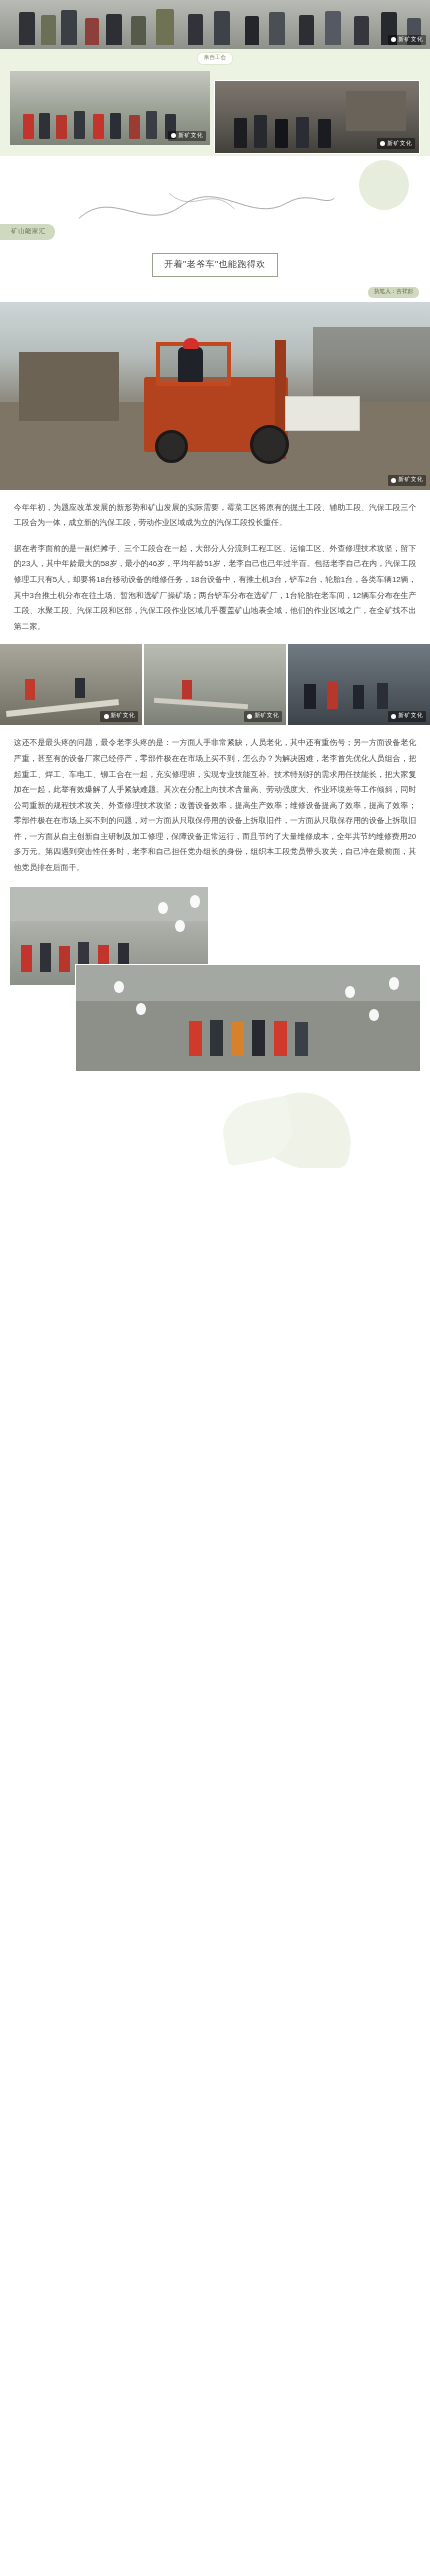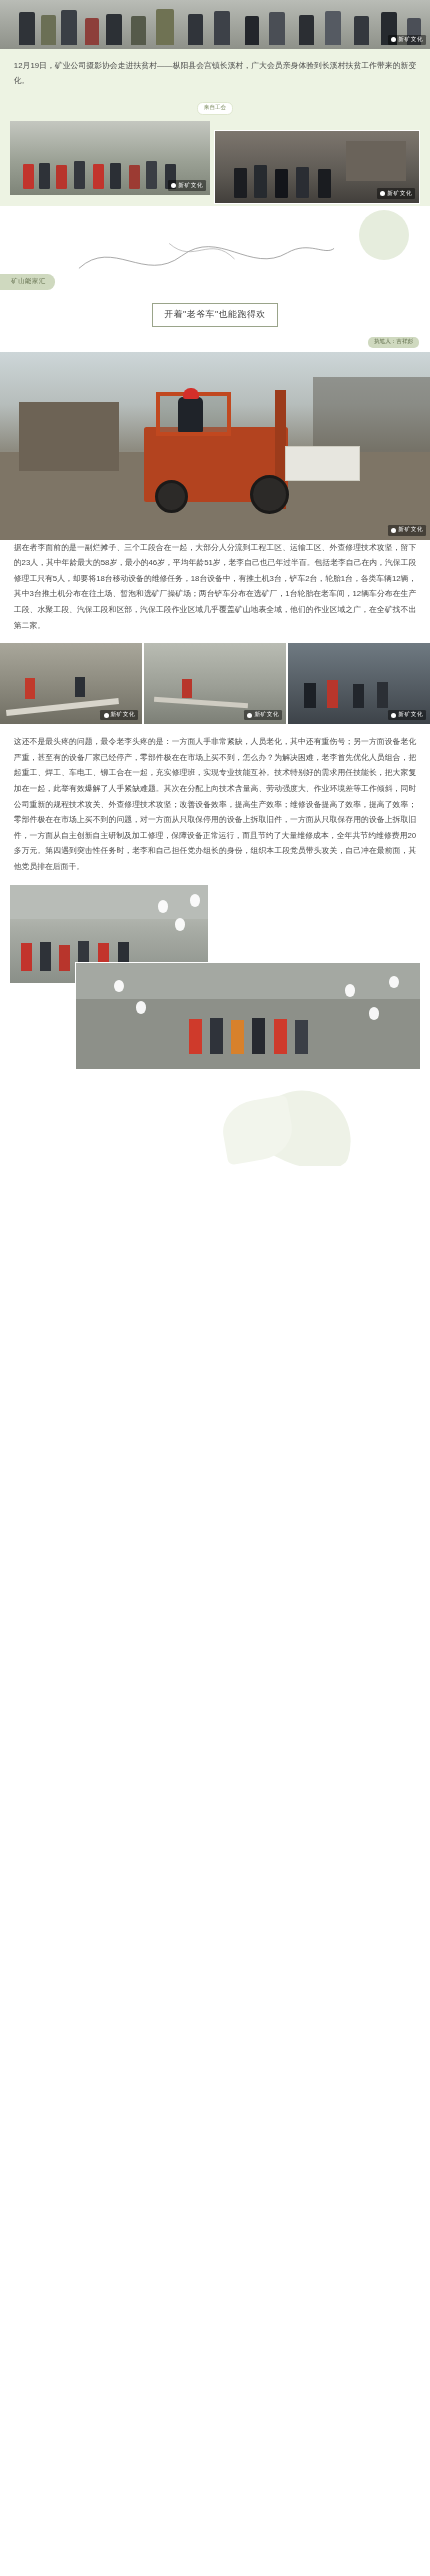--- a/index.html
+++ b/index.html
@@ -338,21 +338,20 @@
     <div class="fig" style="left:325px;width:16.3px;height:34px;background:#555a62;"></div>
     <div class="fig" style="left:354px;width:15px;height:29px;background:#34383e;"></div>
     <div class="fig" style="left:381px;width:16.3px;height:33px;background:#262a2f;"></div>
     <div class="fig" style="left:407px;width:13.8px;height:27.5px;background:#4b4f57;"></div>
     <span class="wm">
       <span class="wmdot"></span>
       <span>新矿文化</span>
     </span>
   </div>
 
-  <div class="caption-green">12月19日，矿业公司摄影协会走进扶贫村——枞阳县会宫镇长溪村，广大会员亲身体验到长溪村扶贫工作带来的新变化。</div>
 
   <div class="pill-row">
     <span class="pill">来自工会</span>
   </div>
 
   <div class="collage">
     <div class="photo p1">
       <div class="rowfig" style="left:12.5px;width:11.3px;height:25px;background:#c2342c;"></div>
       <div class="rowfig" style="left:29px;width:11.3px;height:26px;background:#2e3238;"></div>
       <div class="rowfig" style="left:46px;width:11.3px;height:24px;background:#b8352c;"></div>
@@ -410,20 +409,21 @@
     <div class="fl-helmet"></div>
     <div class="fl-load"></div>
     <div class="fl-wheel" style="left:155px;top:128px;width:33px;height:33px;"></div>
     <div class="fl-wheel" style="left:250px;top:123px;width:39px;height:39px;"></div>
     <span class="wm">
       <span class="wmdot"></span>
       <span>新矿文化</span>
     </span>
   </div>
 
+  <div class="body-text">今年年初，为题应改革发展的新形势和矿山发展的实际需要，霉菜工区将原有的掘土工段、辅助工段、汽保工段三个工段合为一体，成立新的汽保工段，劳动作业区域成为立的汽保工段投长重任。</div>
   <div class="body-text" style="padding-top:0;">据在者李面前的是一副烂摊子、三个工段合在一起，大部分人分流到工程工区、运输工区、外查修理技术攻坚，留下的23人，其中年龄最大的58岁，最小的46岁，平均年龄51岁，老李自己也已年过半百。包括老李自己在内，汽保工段修理工只有5人，却要将18台移动设备的维修任务，18台设备中，有推土机3台，铲车2台，轮胎1台，各类车辆12辆，其中3台推土机分布在往土场、暂泡和选矿厂操矿场；两台铲车分布在选矿厂，1台轮胎在老车间，12辆车分布在生产工段、水聚工段、汽保工段和区部，汽保工段作业区域几乎覆盖矿山地表全域，他们的作业区域之广，在全矿找不出第二家。</div>
 
   <div class="strip3">
     <div class="photo cell s3a">
       <div style="position:absolute;left:6.3px;bottom:13.8px;width:113px;height:6.3px;background:#d8d5cb;transform:rotate(-6deg);"></div>
       <div style="position:absolute;left:25px;bottom:25px;width:10px;height:21px;background:#c13a2c;"></div>
       <div style="position:absolute;left:75px;bottom:27.5px;width:10px;height:20px;background:#2b2f35;"></div>
       <span class="wm">
         <span class="wmdot"></span>
         <span>新矿文化</span>

